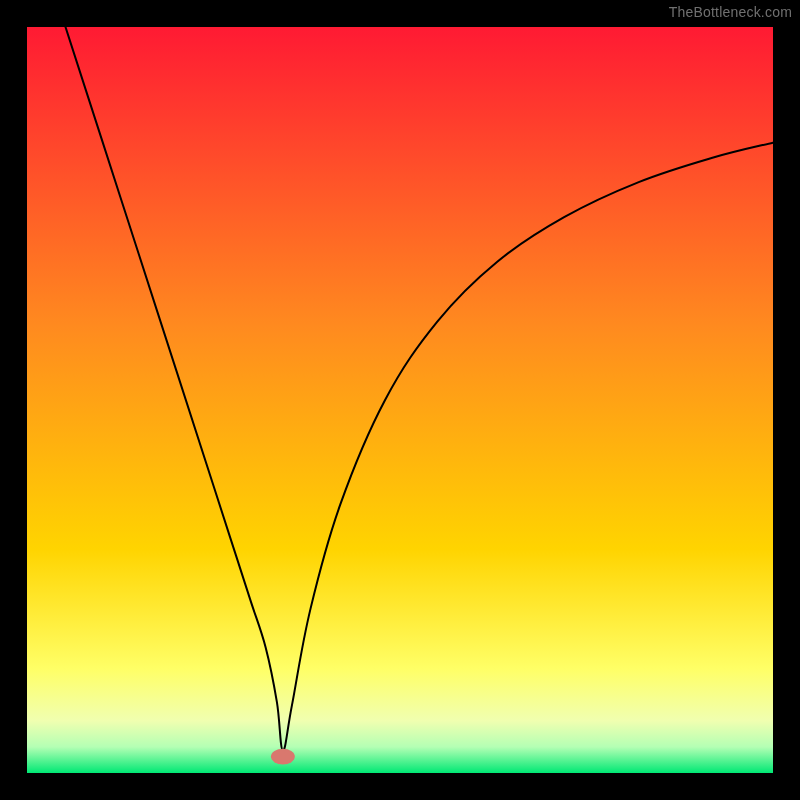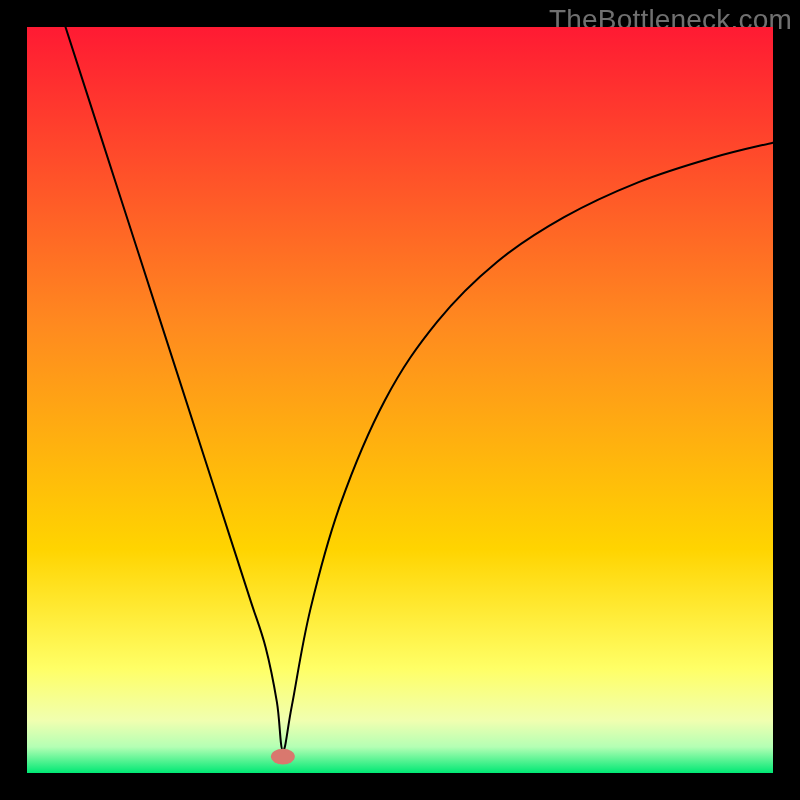--- a/index.html
+++ b/index.html
@@ -30,21 +30,21 @@
   .plot svg {
     display: block;
     width: 746px;
     height: 746px;
   }
   .watermark {
     position: absolute;
     top: 4px;
     right: 8px;
     color: #707070;
-    font-size: 28px;
+    font-size: 14px;
     font-weight: 400;
     letter-spacing: 0.2px;
   }
 </style>
 </head>
 <body>
 
 <div class="frame">
   <div class="watermark">TheBottleneck.com</div>
   <div class="plot">

